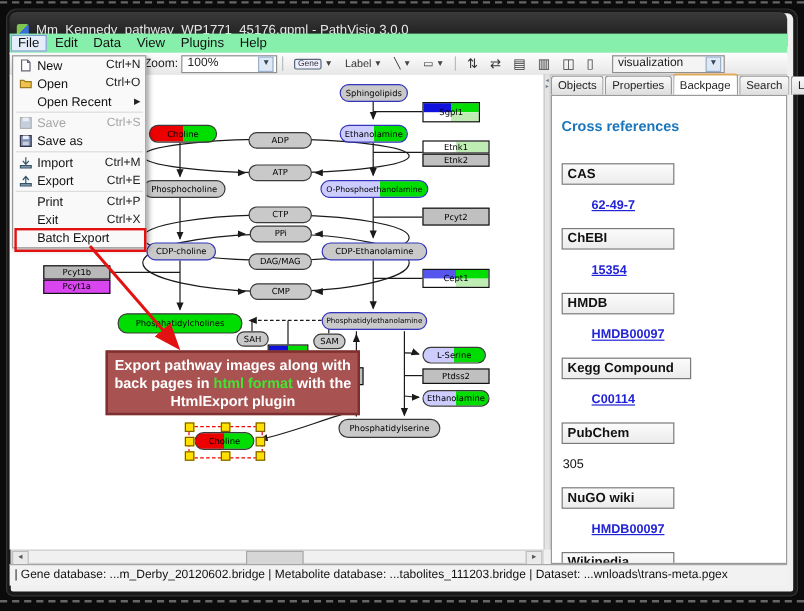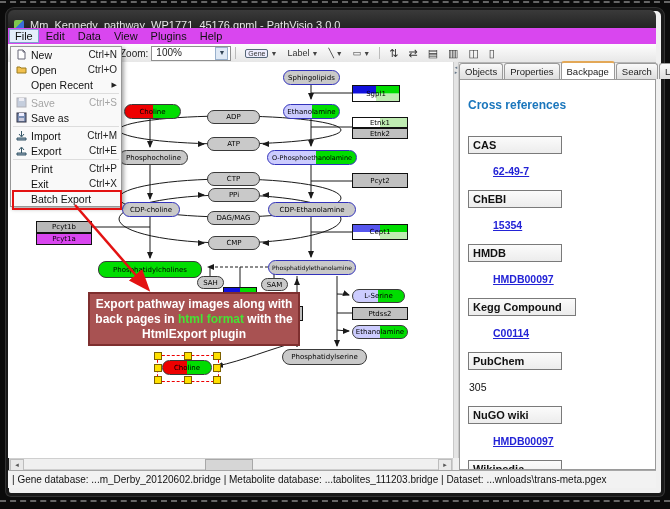--- a/index.html
+++ b/index.html
@@ -7,21 +7,21 @@
          font-family:"Liberation Sans",sans-serif;}
   .dash{position:absolute;left:0;width:670px;border-top:2px dashed #666;}
   
   #win{position:absolute;left:6px;top:8px;width:652px;height:482px;background:#f0f0f0;
        border:3px solid #191919;border-radius:8px 8px 5px 5px;box-shadow:0 0 0 1px #333;}
   #titlebar{position:absolute;left:8px;top:10px;width:648px;height:29px;
         background:linear-gradient(180deg,#3a3a3a,#161616);border-radius:6px 6px 0 0;
         display:flex;align-items:center;color:#e6e6e6;font-size:11px;padding-left:6px;box-sizing:border-box;}
   #app-ico{width:10px;height:10px;border-radius:2px;margin-right:6px;
         background:linear-gradient(135deg,#7ec64f 50%,#3a6fd8 50%);}
-  #menubar{position:absolute;left:8px;top:28px;width:648px;height:16px;background:#d946ef;
+  #menubar{position:absolute;left:8px;top:28px;width:648px;height:16px;background:#86efac;
         display:flex;align-items:center;font-size:11px;color:#111;border-bottom:1px solid #dcdcdc;}
   .menu{padding:16px 6px;margin-left:1px;}
   .menu.open{border:1px solid #7da2ce;background:#e4eefb;padding:0 5px;}
   #toolbar{position:absolute;left:8px;top:44px;width:648px;height:18px;
         background:linear-gradient(180deg,#fdfdfd,#e7e7e7);border-bottom:1px solid #b5b5b5;
         display:flex;align-items:center;font-size:10px;color:#222;}
   .tsep{width:1px;height:12px;background:#bbb;margin:0 4px;}
   .tbtn{display:inline-flex;align-items:center;height:14px;padding:0 3px;margin:0 1px;
         border:1px solid transparent;border-radius:2px;color:#333;font-size:9px;justify-content:space-between;}
   .carC{font-size:7px;color:#444;margin-left:2px;}
@@ -141,20 +141,24 @@
       </span>
     <span class="tbtn" style="font-size:11px">
         <span>▥</span>
       </span>
     <span class="tbtn" style="font-size:11px">
         <span>◫</span>
       </span>
     <span class="tbtn" style="font-size:11px">
         <span>▯</span>
       </span>
+    <span class="combo" style="width:86px;margin-left:10px;background:#f4f4f4">
+      <span style="flex:1">visualization</span>
+      <span class="arr">▼</span>
+    </span>
   </div>
 
   <div id="canvas"></div>
   <div id="splitter">◂<br>▸</div>
 
   <svg class="lines" width="670" height="509">
     <defs>
       <marker id="ma" orient="auto" markerWidth="8" markerHeight="8" refX="6" refY="3">
         <path d="M0,0 L7,3 L0,6 z" fill="#1a1a1a"></path>
       </marker>

